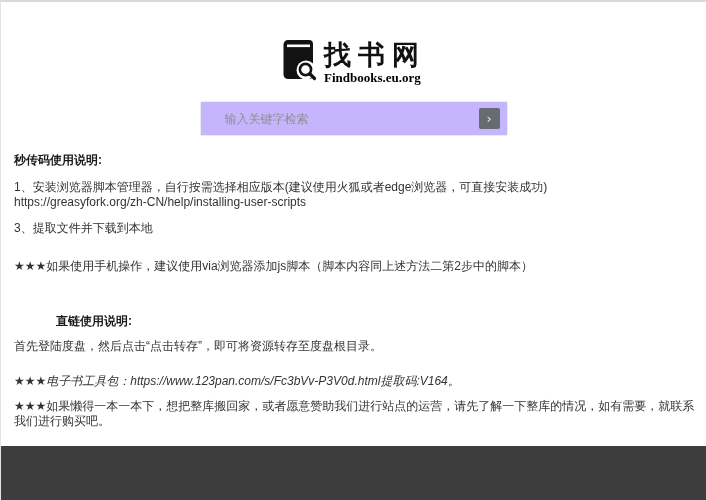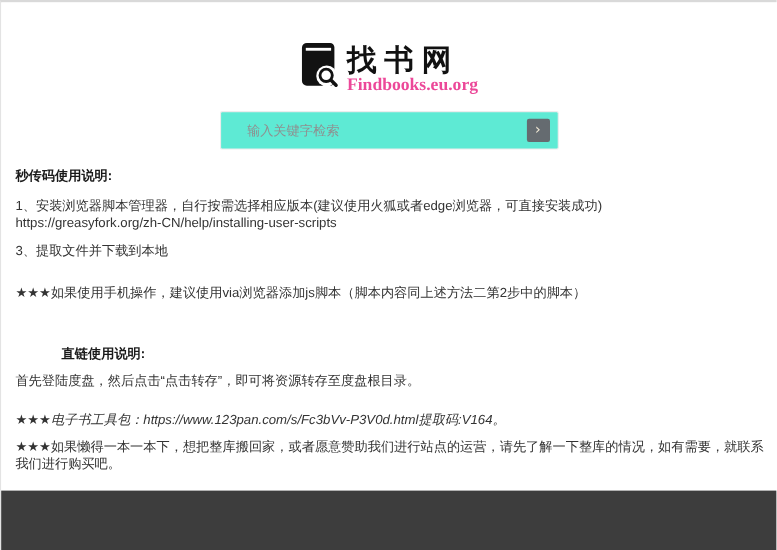--- a/index.html
+++ b/index.html
@@ -19,26 +19,26 @@
   .logo { display:flex; align-items:center; cursor:pointer; }
   .logo-icon { display:block; margin-right:7px; }
   .logo-text { display:flex; flex-direction:column; align-items:flex-start; }
   .site-name {
     font-size:27px; font-weight:900; color:#111;
     letter-spacing:7px; line-height:30px; margin-top:2px;
     font-family:"Liberation Sans","DejaVu Sans",sans-serif;
   }
   .site-domain {
     font-family:"Liberation Serif","DejaVu Serif",serif;
-    font-size:16px; font-weight:bold; color:#ec4899; line-height:14px; margin-top:1px;
+    font-size:13px; font-weight:bold; color:#000000; line-height:14px; margin-top:1px;
   }
   
   .search-wrap { display:flex; justify-content:center; margin-top:16px; }
   .search-box {
-    width:308px; height:35px; background:#5eead4; border:1px solid #ececec;
+    width:308px; height:35px; background:#c4b5fd; border:1px solid #ececec;
     border-radius:2px; display:flex; align-items:center; padding:0 7px 0 24px;
   }
   .search-input {
     flex:1; border:none; background:transparent; outline:none;
     font-size:12px; color:#333; font-family:"Liberation Sans","DejaVu Sans",sans-serif;
   }
   .search-input::placeholder { color:#8f8f8f; opacity:1; }
   .search-btn {
     width:21px; height:21px; border:none; border-radius:2px;
     background:#656b70; color:#f4ecd7; font-size:13px; line-height:19px;

